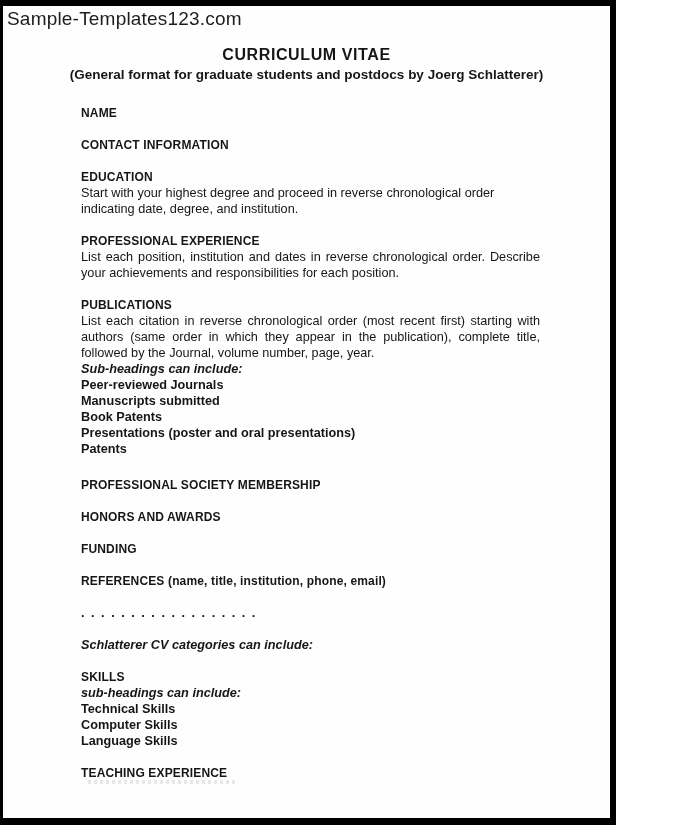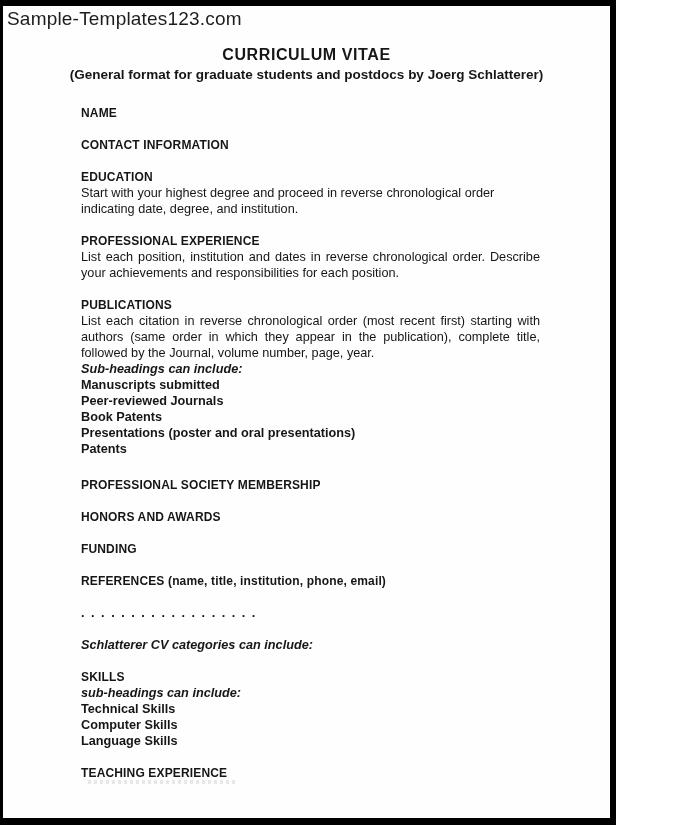--- a/index.html
+++ b/index.html
@@ -109,22 +109,22 @@
 
     <div class="block">
       <div class="h">PROFESSIONAL EXPERIENCE</div>
       <div class="par justify">List each position, institution and dates in reverse chronological order. Describe your achievements and responsibilities for each position.</div>
     </div>
 
     <div class="block pub-extra">
       <div class="h">PUBLICATIONS</div>
       <div class="par justify">List each citation in reverse chronological order (most recent first) starting with authors (same order in which they appear in the publication), complete title, followed by the Journal, volume number, page, year.</div>
       <div class="note">Sub-headings can include:</div>
+      <div class="item">Peer-reviewed Journals</div>
       <div class="item">Manuscripts submitted</div>
-      <div class="item">Peer-reviewed Journals</div>
       <div class="item">Book Patents</div>
       <div class="item">Presentations (poster and oral presentations)</div>
       <div class="item">Patents</div>
     </div>
 
     <div class="block">
       <div class="h">PROFESSIONAL SOCIETY MEMBERSHIP</div>
     </div>
 
     <div class="block">

